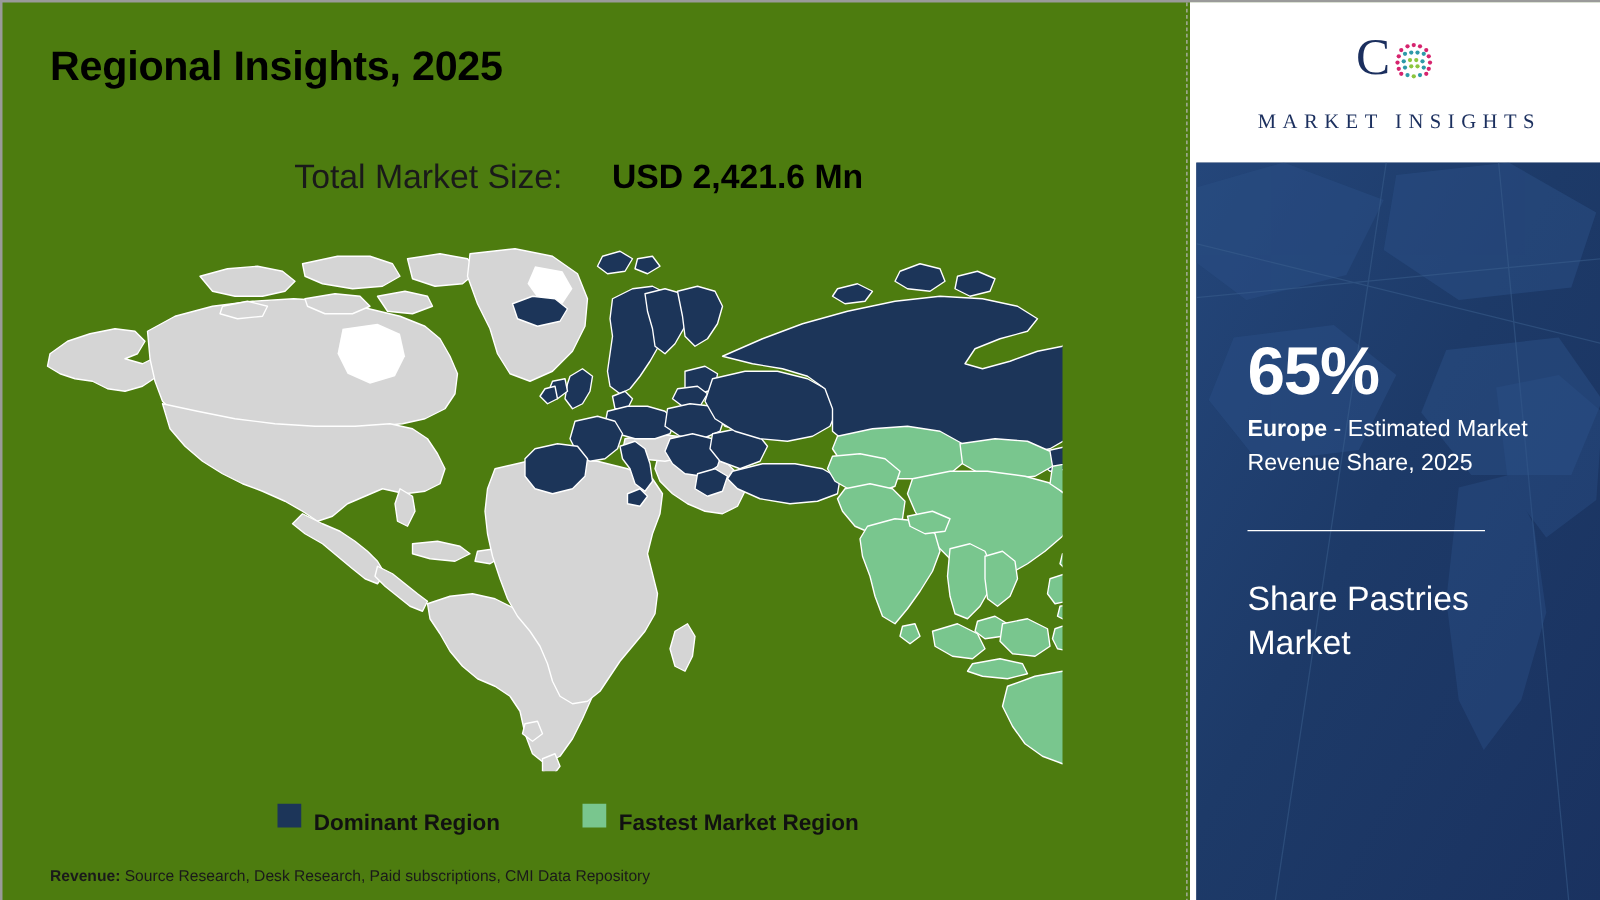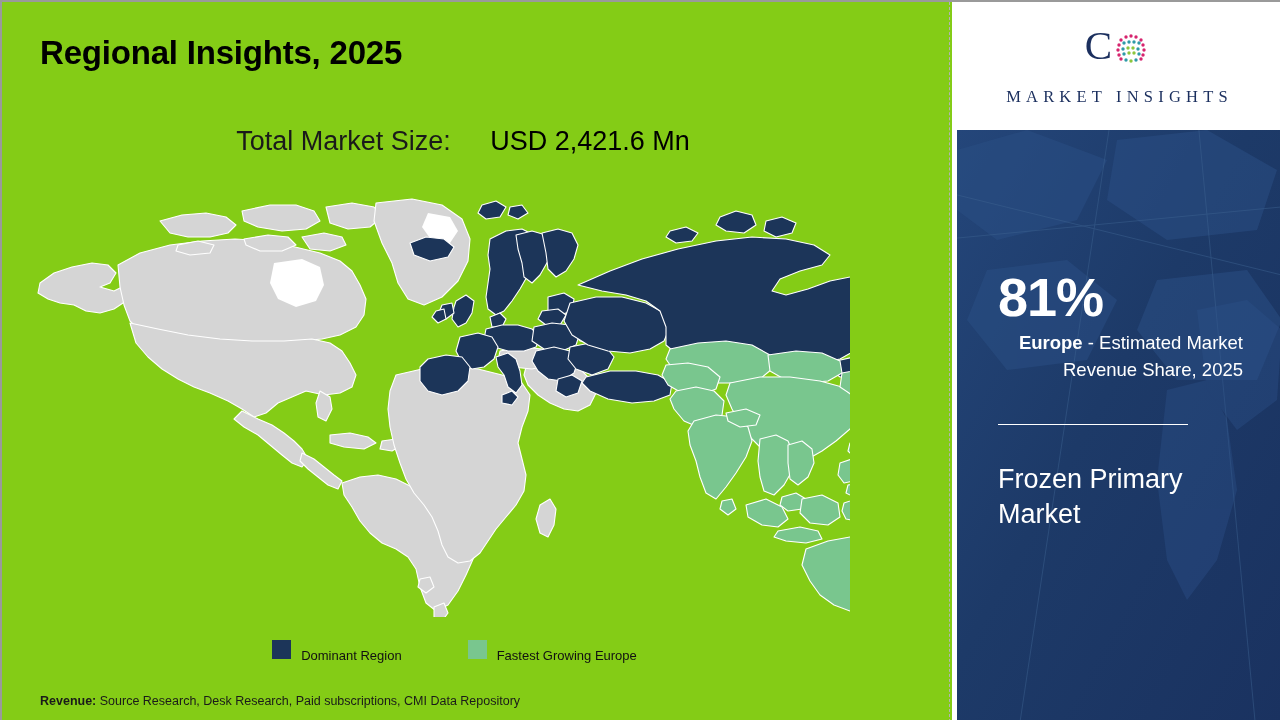--- a/index.html
+++ b/index.html
@@ -11,21 +11,21 @@
     font-family: "Liberation Sans", sans-serif;
     width: 1280px;
     height: 720px;
     overflow: hidden;
   }
 
   #infographic {
     position: relative;
     width: 1280px;
     height: 720px;
-    background: #84cc16;
+    background: #4d7c0f;
     border-top: 2px solid #9a9a9a;
     border-left: 2px solid #9a9a9a;
     box-sizing: border-box;
   }
 
   
   #left-pane {
     position: absolute;
     left: 0; top: 0;
     width: 947px;
@@ -46,21 +46,21 @@
     position: absolute;
     left: 0;
     top: 124px;
     width: 905px;
     text-align: center;
     font-size: 27px;
     color: #1a1a1a;
     white-space: nowrap;
   }
   #market-size-line .label { font-weight: normal; margin-left: 17px; }
-  #market-size-line .value { font-weight: normal; color: #000; margin-left: 32px; }
+  #market-size-line .value { font-weight: bold; color: #000; margin-left: 32px; }
 
   #map-wrap {
     position: absolute;
     left: 28px;
     top: 185px;
     width: 820px;
     height: 430px;
   }
   #map-wrap svg { display: block; width: 100%; height: 100%; }
 
@@ -78,22 +78,22 @@
     display: flex;
     align-items: center;
     gap: 10px;
   }
   .legend-swatch {
     width: 19px;
     height: 19px;
     display: inline-block;
   }
   .legend-label {
-    font-size: 13px;
-    font-weight: normal;
+    font-size: 18px;
+    font-weight: bold;
     color: #111111;
     white-space: nowrap;
     margin-top: 12px;
   }
 
   #source-line {
     position: absolute;
     left: 38px;
     top: 692px;
     font-size: 12.5px;
@@ -192,21 +192,20 @@
     line-height: 1;
     letter-spacing: -1px;
   }
   #stat-desc {
     position: absolute;
     top: 200px;
     width: 245px;
     font-size: 18.5px;
     color: #ffffff;
     line-height: 1.45;
-    text-align: right;
   }
   #stat-desc .region { font-weight: bold; }
 
   #panel-rule {
     position: absolute;
     top: 294px;
     left: 0;
     width: 190px;
     height: 1px;
     background: #ffffff;
@@ -402,21 +401,21 @@
       </svg>
     </div>
 
     <div id="legend">
       <div class="legend-item">
         <span class="legend-swatch" style="background:#1c3559"></span>
         <span class="legend-label">Dominant Region</span>
       </div>
       <div class="legend-item">
         <span class="legend-swatch" style="background:#79c68e"></span>
-        <span class="legend-label">Fastest Growing Europe</span>
+        <span class="legend-label">Fastest Market Region</span>
       </div>
     </div>
 
     <div id="source-line">
       <span class="src-label">Revenue:</span><span> Source Research, Desk Research, Paid subscriptions, CMI Data Repository</span>
     </div>
   </div>
 
   <div id="vertical-divider"></div>
 
@@ -487,22 +486,22 @@
             <line x1="240" y1="-20" x2="300" y2="612"></line>
           </g>
           <g fill="#2c5189" opacity="0.4">
             <path d="M210,260 L250,250 L270,290 L280,360 L260,430 L230,470 L210,430 L200,350 Z"></path>
             <path d="M240,180 L290,170 L325,200 L320,270 L280,300 L250,260 Z"></path>
           </g>
         </svg>
       </div>
 
       <div id="stat-content">
-        <div id="stat-percent">81%</div>
+        <div id="stat-percent">65%</div>
         <div id="stat-desc">
           <span class="region">Europe</span><span> - Estimated Market Revenue Share, 2025</span>
         </div>
         <div id="panel-rule"></div>
-        <div id="market-name">Frozen Primary Market</div>
+        <div id="market-name">Share Pastries Market</div>
       </div>
     </div>
   </div>
 </div>
 
 </body></html>

